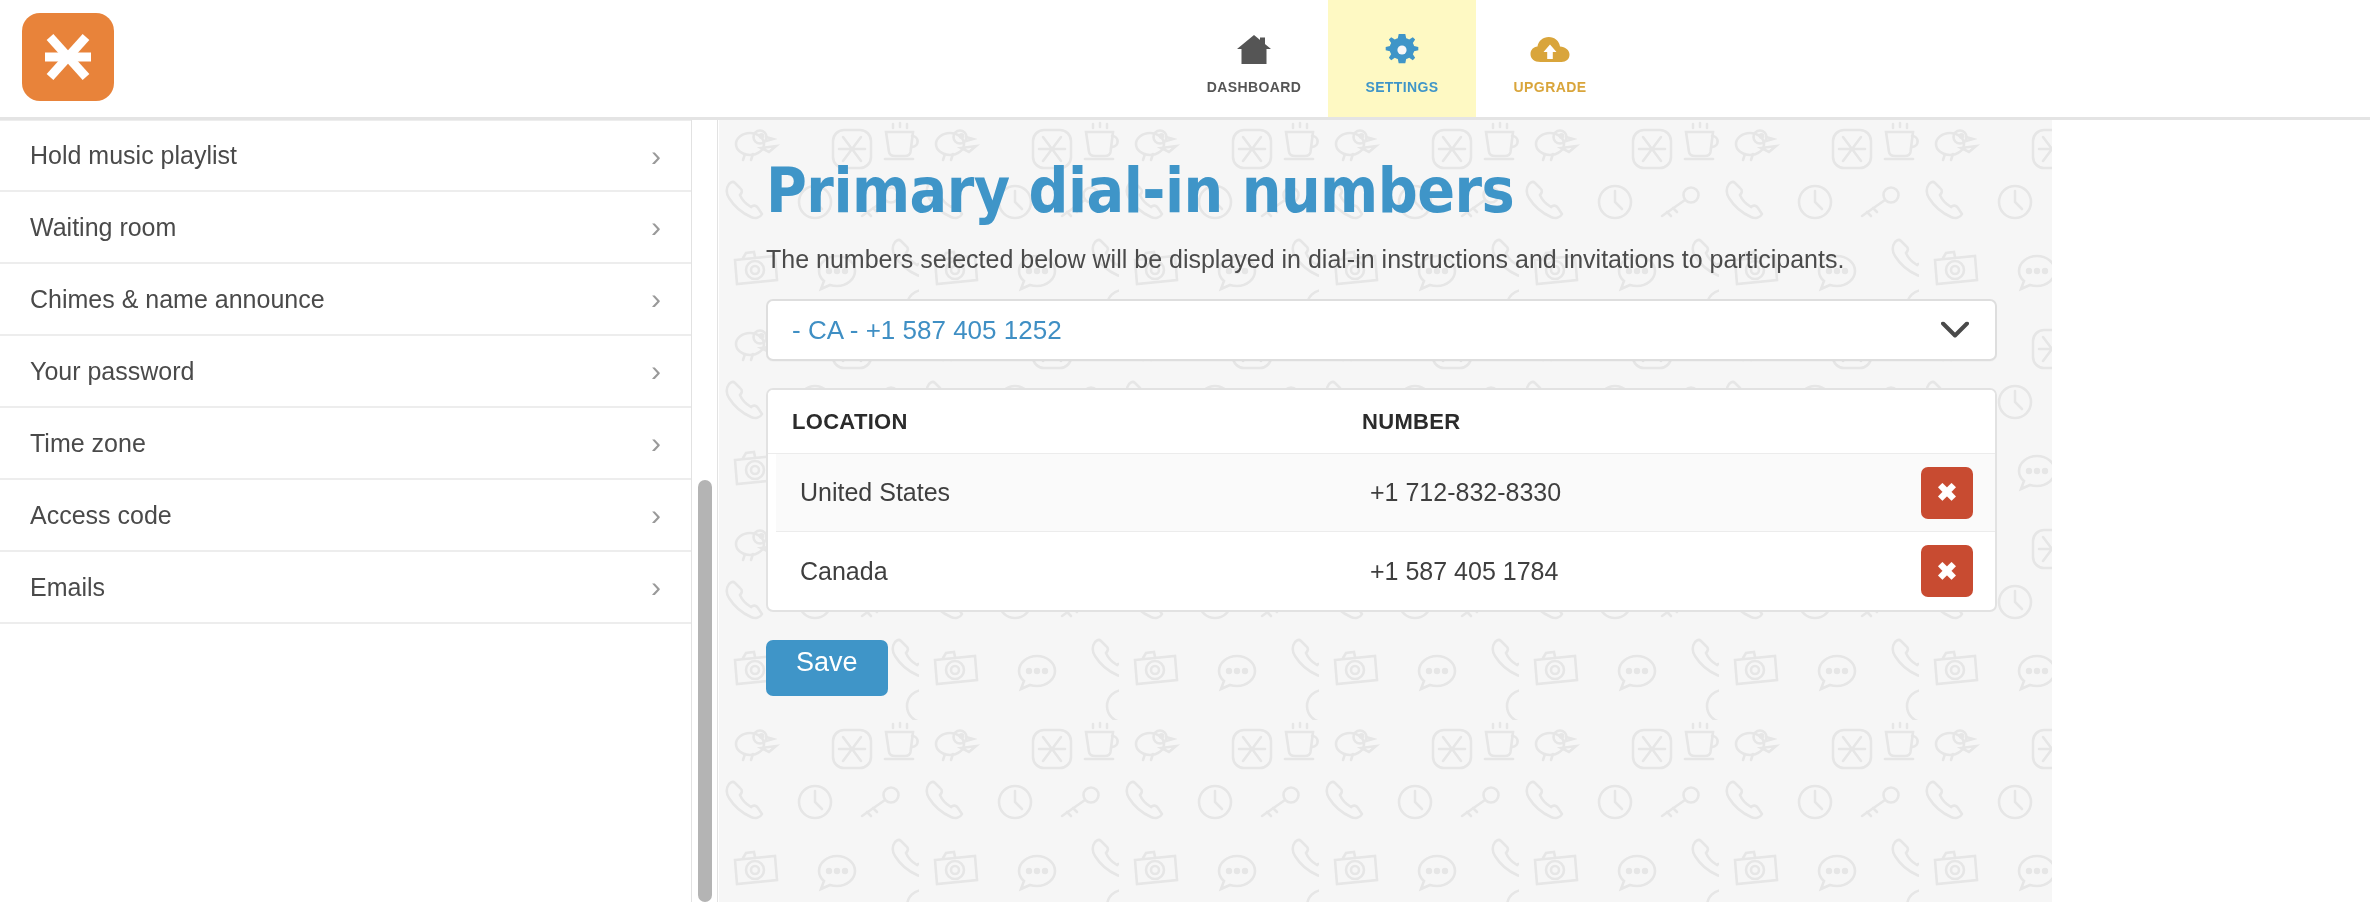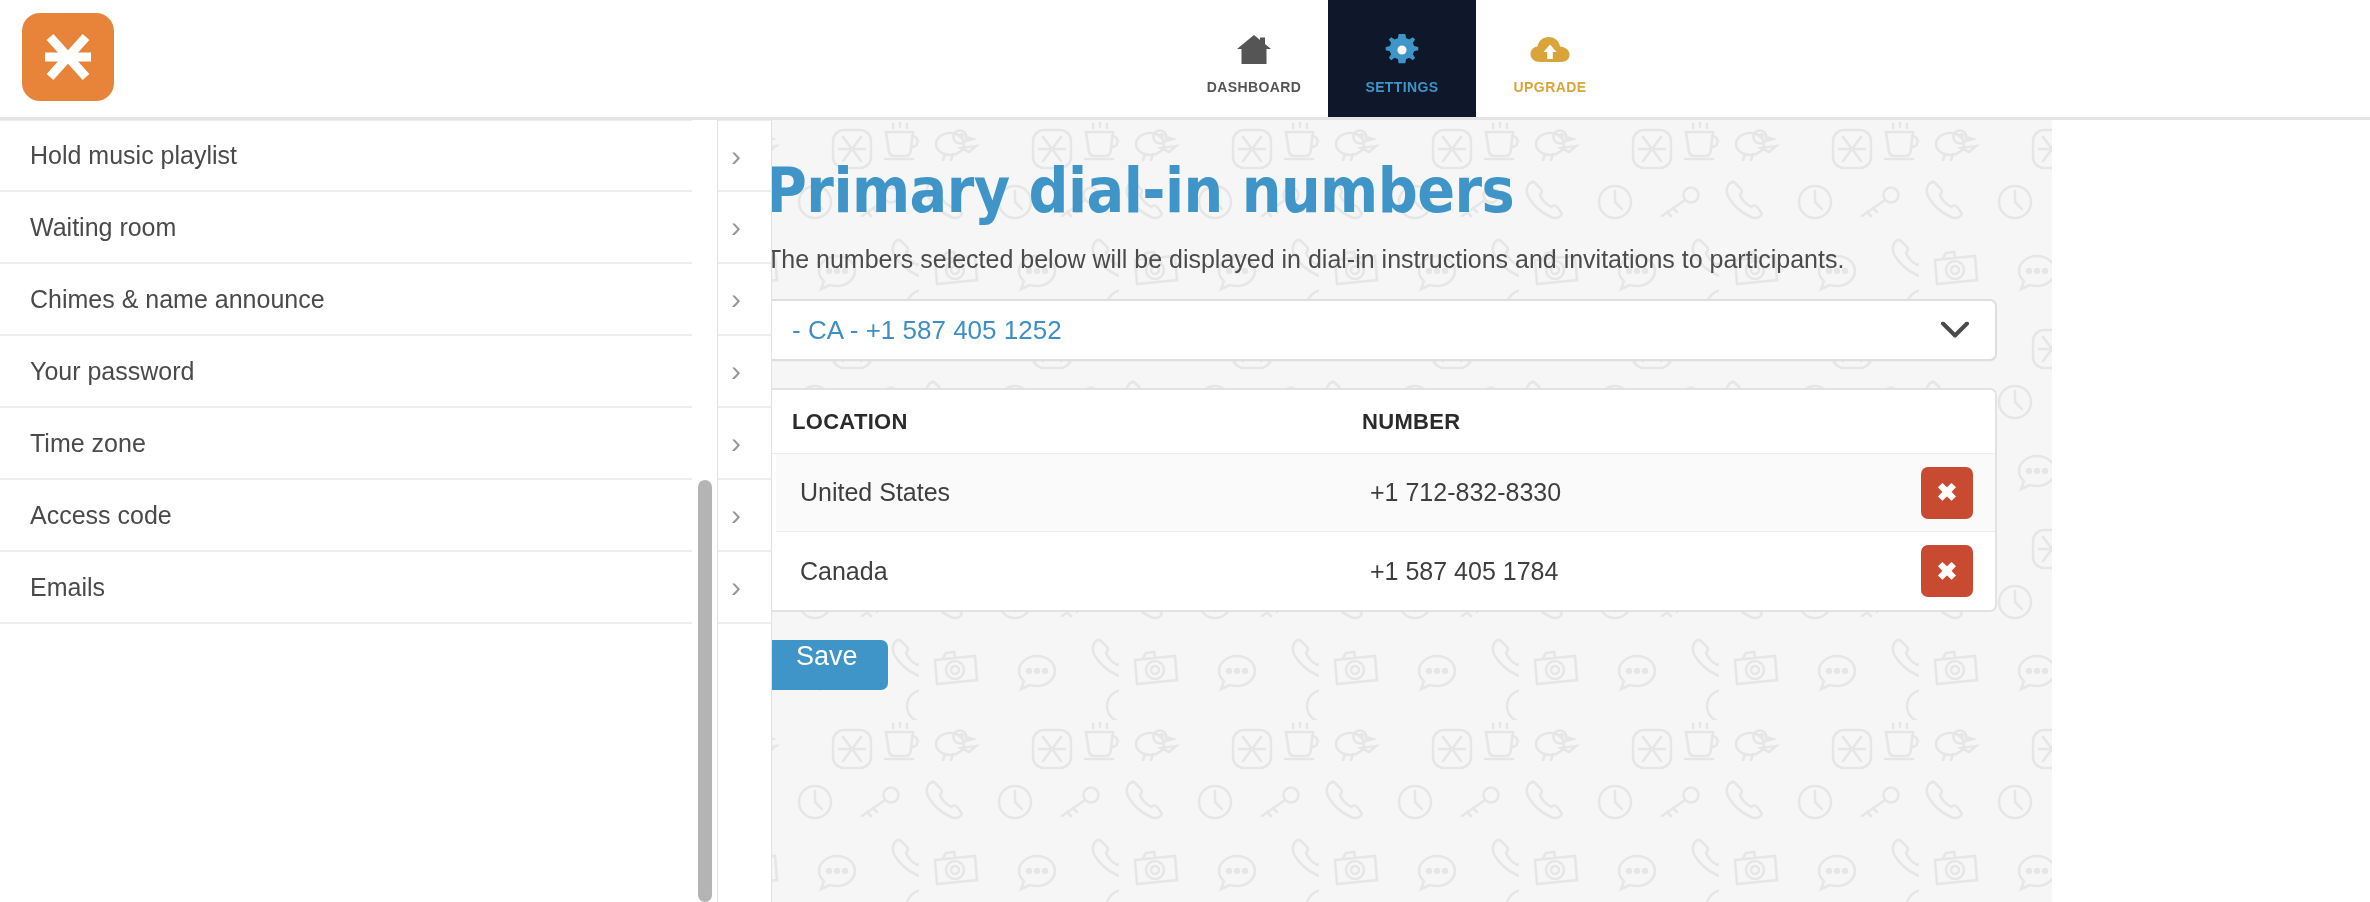--- a/index.html
+++ b/index.html
@@ -38,37 +38,37 @@
     display: flex; align-items: stretch;
   }
   .nav-item {
     width: 148px;
     display: flex; flex-direction: column;
     align-items: center; justify-content: center;
     padding-top: 6px;
     cursor: pointer;
     text-decoration: none;
   }
-  .nav-item.active { background: #0f172a; }
+  .nav-item.active { background: #fef9c3; }
   .nav-icon { height: 42px; display:flex; align-items:center; justify-content:center; }
   .nav-label {
     margin-top: 9px;
     font-size: 14px;
     font-weight: bold;
     letter-spacing: 0.4px;
     line-height: 1;
   }
   .nav-dashboard .nav-label { color: #555555; }
   .nav-settings  .nav-label { color: #3f95c8; }
   .nav-upgrade   .nav-label { color: #d9a53b; text-align: right; }
 
   
   .sidebar {
     position: absolute; left: 0; top: 120px;
-    width: 772px; height: 782px;
+    width: 692px; height: 782px;
     background: #ffffff;
     border-right: 1px solid #e2e2e2;
     overflow: hidden;
     z-index: 10;
   }
   .side-item {
     position: relative;
     height: 72px;
     border-bottom: 2px solid #ededed;
     display: flex; align-items: center;
@@ -219,21 +219,21 @@
   }
 
   .save-btn {
     margin-top: 28px;
     background: #3f95c8;
     border: none;
     border-radius: 7px;
     color: #ffffff;
     font-size: 27px;
     line-height: 1;
-    padding: 3px 30px 20px 30px;
+    padding: 9px 30px 20px 30px;
     cursor: pointer;
     font-family: "Liberation Sans", sans-serif;
     display: inline-block;
   }
 </style>
 </head>
 <body>
 
 <div class="app">
 

